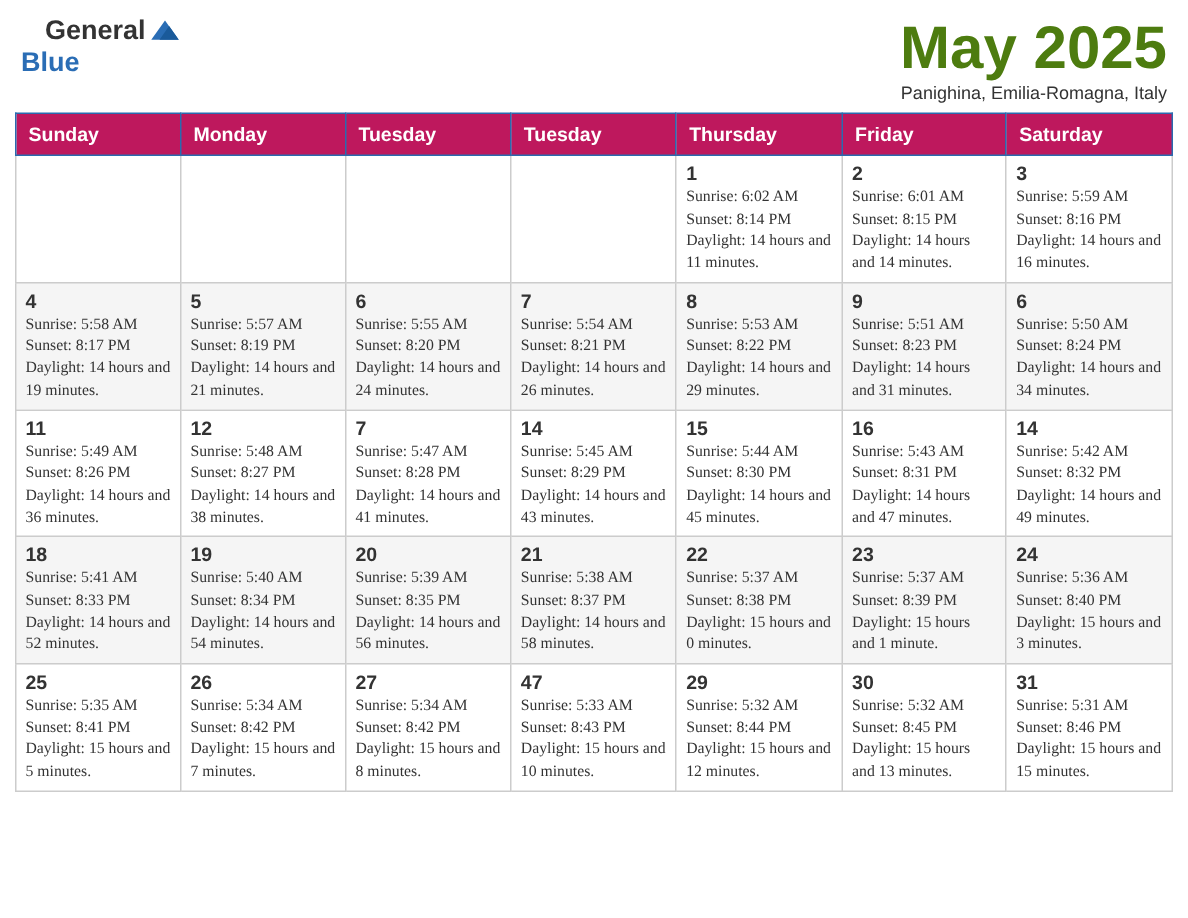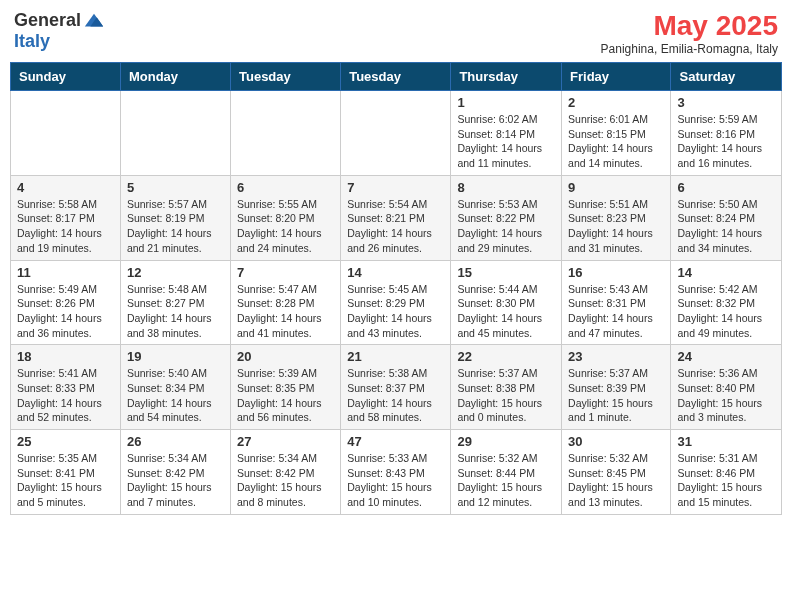--- a/index.html
+++ b/index.html
@@ -30,35 +30,35 @@
     .logo-blue { color: #2a6db5; }
     .logo-icon {
       width: 22px;
       height: 22px;
       margin-left: 2px;
     }
     .title-block {
       text-align: right;
     }
     .main-title {
-      font-size: 28px;
+      font-size: 40px;
       font-weight: bold;
-      color: #ef4444;
+      color: #4d7c0f;
     }
     .subtitle {
       font-size: 12px;
       color: #333;
     }
     .calendar {
       width: 100%;
       border-collapse: collapse;
       border: 1px solid #ccc;
     }
     .calendar th {
-      background-color: #0c4a6e;
+      background-color: #be185d;
       color: #fff;
       text-align: left;
       padding: 6px 8px;
       font-size: 13px;
       border: 1px solid #2a6aaf;
     }
     .calendar td {
       border: 1px solid #ccc;
       vertical-align: top;
       padding: 4px 6px;
@@ -74,42 +74,43 @@
     .day-number {
       font-size: 13px;
       font-weight: bold;
       display: block;
       margin-bottom: 2px;
     }
     .day-info {
       font-size: 10.5px;
       line-height: 1.4;
       color: #333;
+      font-family: Liberation Serif, serif;
     }
     .empty-cell {
       background: #fff !important;
     }
     .calendar tr:nth-child(even) .empty-cell {
       background: #f5f5f5 !important;
     }
   </style>
 </head>
 <body>
 
 <div class="header">
   <div class="logo">
     <div>
-      <div style="display:flex;align-items:center;">
+      <div style="display:flex;align-items:center;margin-left:16px;">
         <span class="logo-text logo-general">General</span>
         <svg class="logo-icon" viewBox="0 0 24 24">
           <polygon points="2,18 12,4 22,18" fill="#2a6db5"></polygon>
           <polygon points="8,18 15,8 22,18" fill="#1a5a9a"></polygon>
         </svg>
       </div>
-      <div class="logo-text logo-blue">Italy</div>
+      <div class="logo-text logo-blue">Blue</div>
     </div>
   </div>
   <div class="title-block">
     <div class="main-title">May 2025</div>
     <div class="subtitle">Panighina, Emilia-Romagna, Italy</div>
   </div>
 </div>
 
 <table class="calendar">
   <thead>

